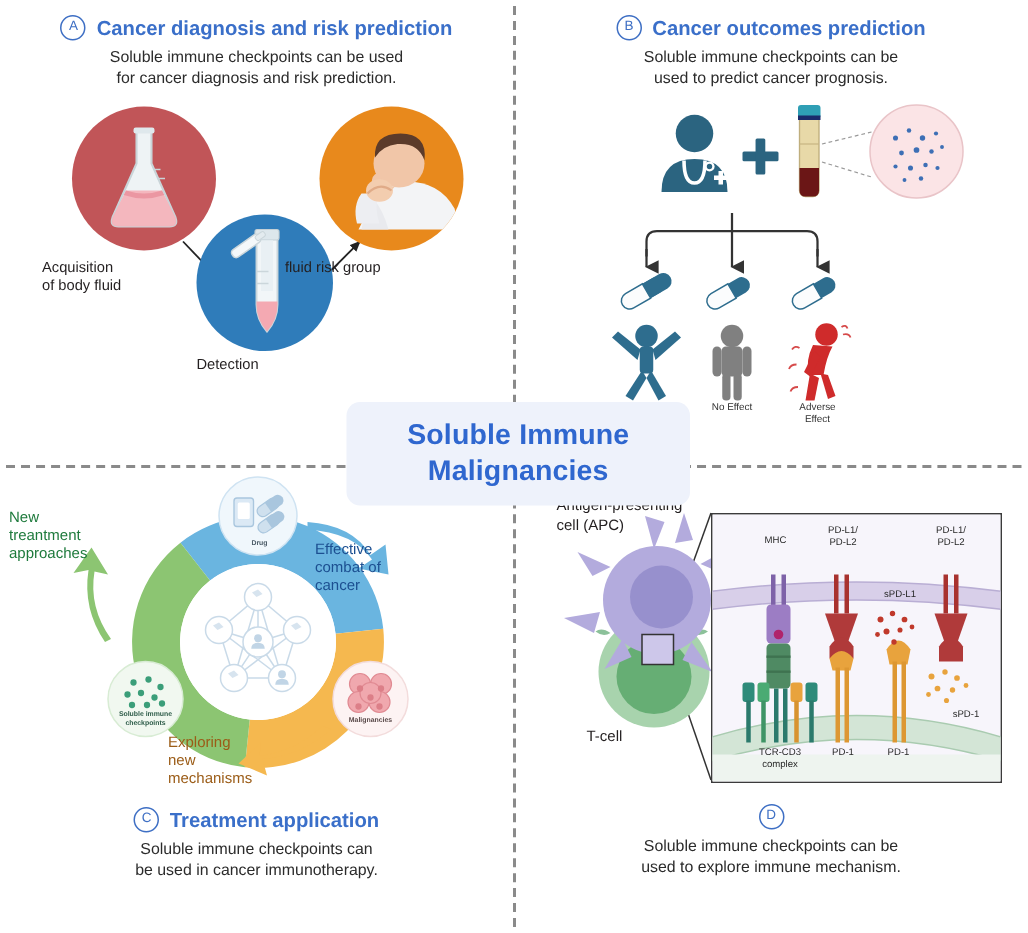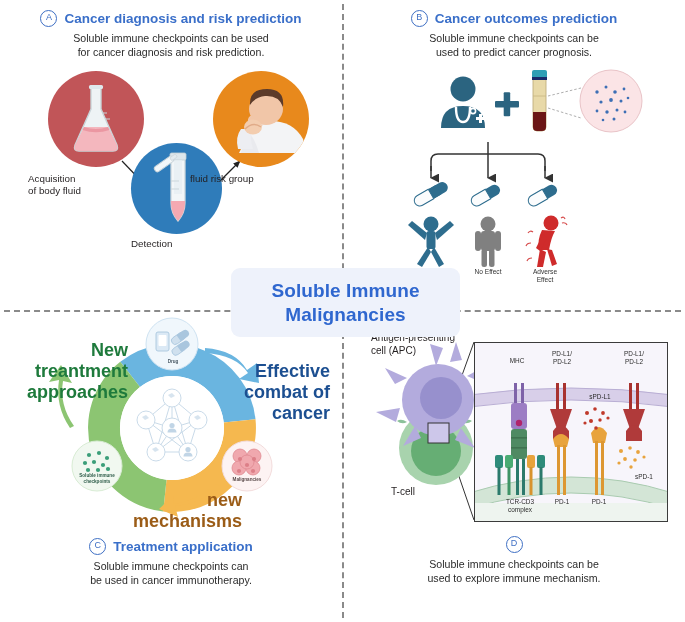--- a/index.html
+++ b/index.html
@@ -50,21 +50,21 @@
   
   #centerbox{position:absolute;left:231px;top:268px;width:229px;height:69px;
              background:#eef2fb;border-radius:9px;display:flex;align-items:center;
              justify-content:center;z-index:9;}
   #centerbox .t{color:#2f67cf;font-size:19px;font-weight:bold;text-align:center;
                 line-height:1.22;letter-spacing:.1px;}
 
   
   #panelC{left:0;top:318px;width:342px;}
   .c-stage{position:relative;width:342px;height:218px;}
-  .c-lab{position:absolute;text-align:right;font-weight:bold;font-size:18px;
+  .c-lab{position:absolute;text-align:left;font-weight:normal;font-size:10px;
          line-height:1.18;}
   #c-l1{left:6px;top:22px;width:122px;color:#1e7a3c;}
   #c-l2{left:210px;top:43px;width:120px;color:#1c4f91;}
   #c-l3{left:112px;top:172px;width:130px;color:#9b5c17;}
   .c-minilab{position:absolute;text-align:center;font-size:4.6px;font-weight:bold;
              line-height:1.2;}
   #panelC .phead{margin-top:2px;}
 
   
   #panelD{left:343px;top:318px;width:342px;}
@@ -409,20 +409,21 @@
         <div>New</div>
         <div>treantment</div>
         <div>approaches</div>
       </div>
       <div class="c-lab" id="c-l2">
         <div>Effective</div>
         <div>combat of</div>
         <div>cancer</div>
       </div>
       <div class="c-lab" id="c-l3">
+        <div>Exploring</div>
         <div>new</div>
         <div>mechanisms</div>
       </div>
     </div>
 
     <div class="phead">
       <div class="badge">C</div>
       <div class="ptitle">Treatment application</div>
     </div>
     <div class="pdesc">

